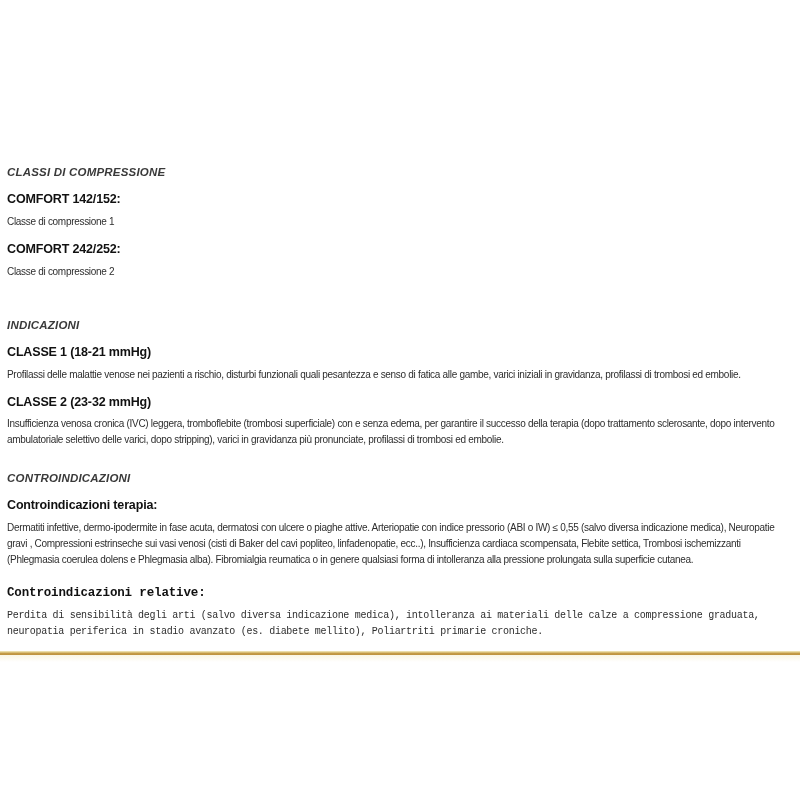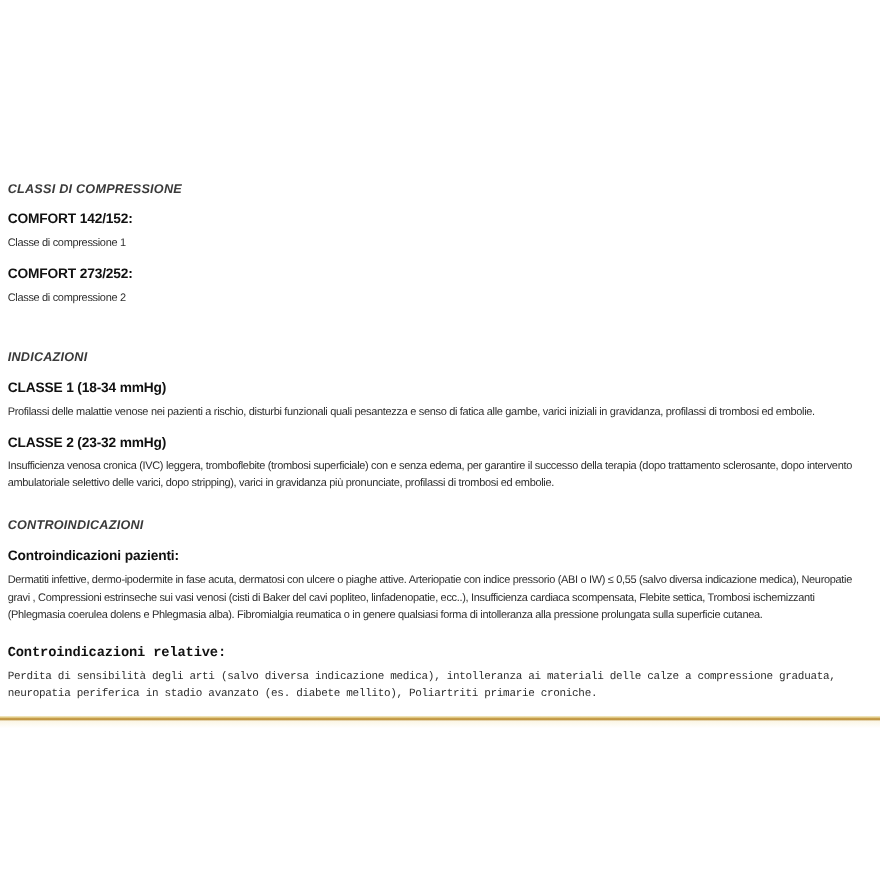--- a/index.html
+++ b/index.html
@@ -77,41 +77,41 @@
 
 <div class="doc">
 
   <div class="sec sec1">
     <div class="h-it">CLASSI DI COMPRESSIONE</div>
     <div class="entry e1">
       <div class="lbl">COMFORT 142/152:</div>
       <p class="txt">Classe di compressione 1</p>
     </div>
     <div class="entry e2">
-      <div class="lbl">COMFORT 273/252:</div>
+      <div class="lbl">COMFORT 242/252:</div>
       <p class="txt">Classe di compressione 2</p>
     </div>
   </div>
 
   <div class="sec sec2">
     <div class="h-it">INDICAZIONI</div>
     <div class="entry e1">
-      <div class="lbl">CLASSE 1 (18-34 mmHg)</div>
+      <div class="lbl">CLASSE 1 (18-21 mmHg)</div>
       <p class="txt">Profilassi delle malattie venose nei pazienti a rischio, disturbi funzionali quali pesantezza e senso di fatica alle gambe, varici iniziali in gravidanza, profilassi di trombosi ed embolie.</p>
     </div>
     <div class="entry e2">
       <div class="lbl">CLASSE 2 (23-32 mmHg)</div>
       <p class="txt">Insufficienza venosa cronica (IVC) leggera, tromboflebite (trombosi superficiale) con e senza edema, per garantire il successo della terapia (dopo trattamento sclerosante, dopo intervento ambulatoriale selettivo delle varici, dopo stripping), varici in gravidanza più pronunciate, profilassi di trombosi ed embolie.</p>
     </div>
   </div>
 
   <div class="sec sec3">
     <div class="h-it">CONTROINDICAZIONI</div>
     <div class="entry e1">
-      <div class="lbl">Controindicazioni pazienti:</div>
+      <div class="lbl">Controindicazioni terapia:</div>
       <p class="txt">Dermatiti infettive, dermo-ipodermite in fase acuta, dermatosi con ulcere o piaghe attive. Arteriopatie con indice pressorio (ABI o IW) ≤ 0,55 (salvo diversa indicazione medica), Neuropatie gravi , Compressioni estrinseche sui vasi venosi (cisti di Baker del cavi popliteo, linfadenopatie, ecc..), Insufficienza cardiaca scompensata, Flebite settica, Trombosi ischemizzanti (Phlegmasia coerulea dolens e Phlegmasia alba). Fibromialgia reumatica o in genere qualsiasi forma di intolleranza alla pressione prolungata sulla superficie cutanea.</p>
     </div>
     <div class="entry e2">
       <div class="lbl">Controindicazioni relative:</div>
       <p class="txt">Perdita di sensibilità degli arti (salvo diversa indicazione medica), intolleranza ai materiali delle calze a compressione graduata, neuropatia periferica in stadio avanzato (es. diabete mellito), Poliartriti primarie croniche.</p>
     </div>
   </div>
 
 </div>
 

